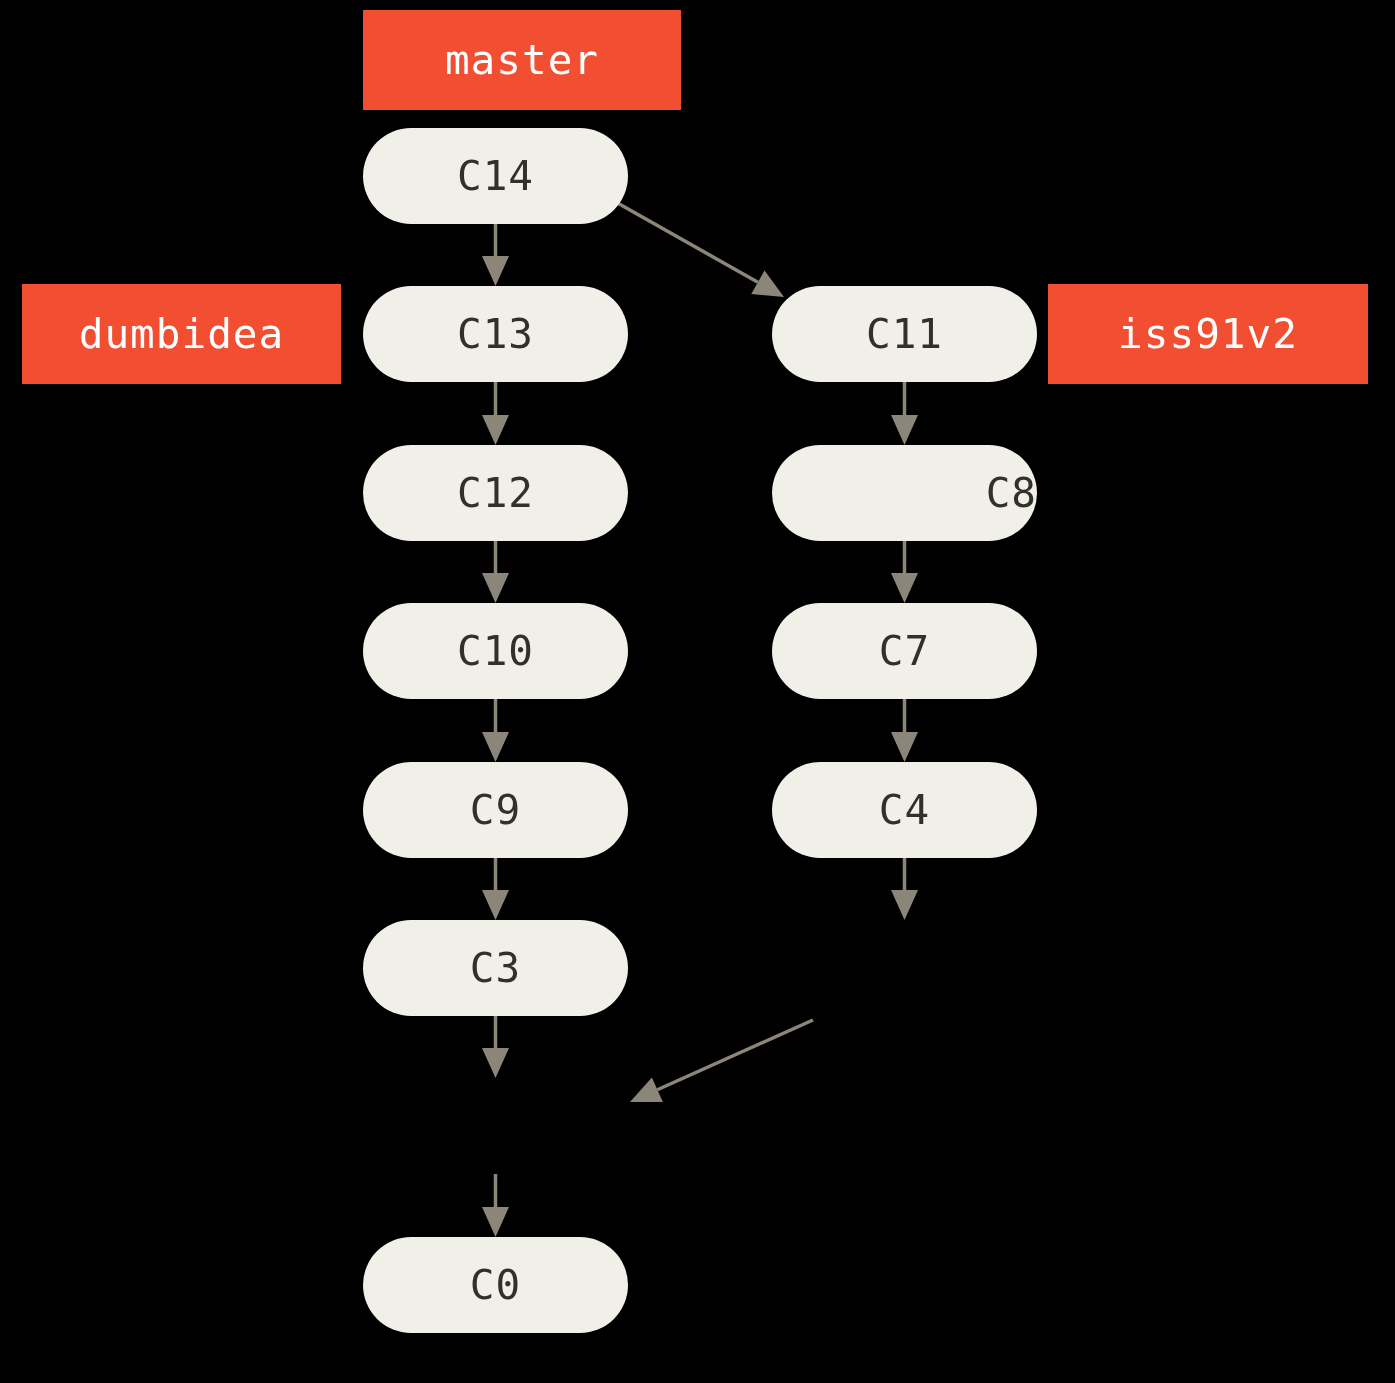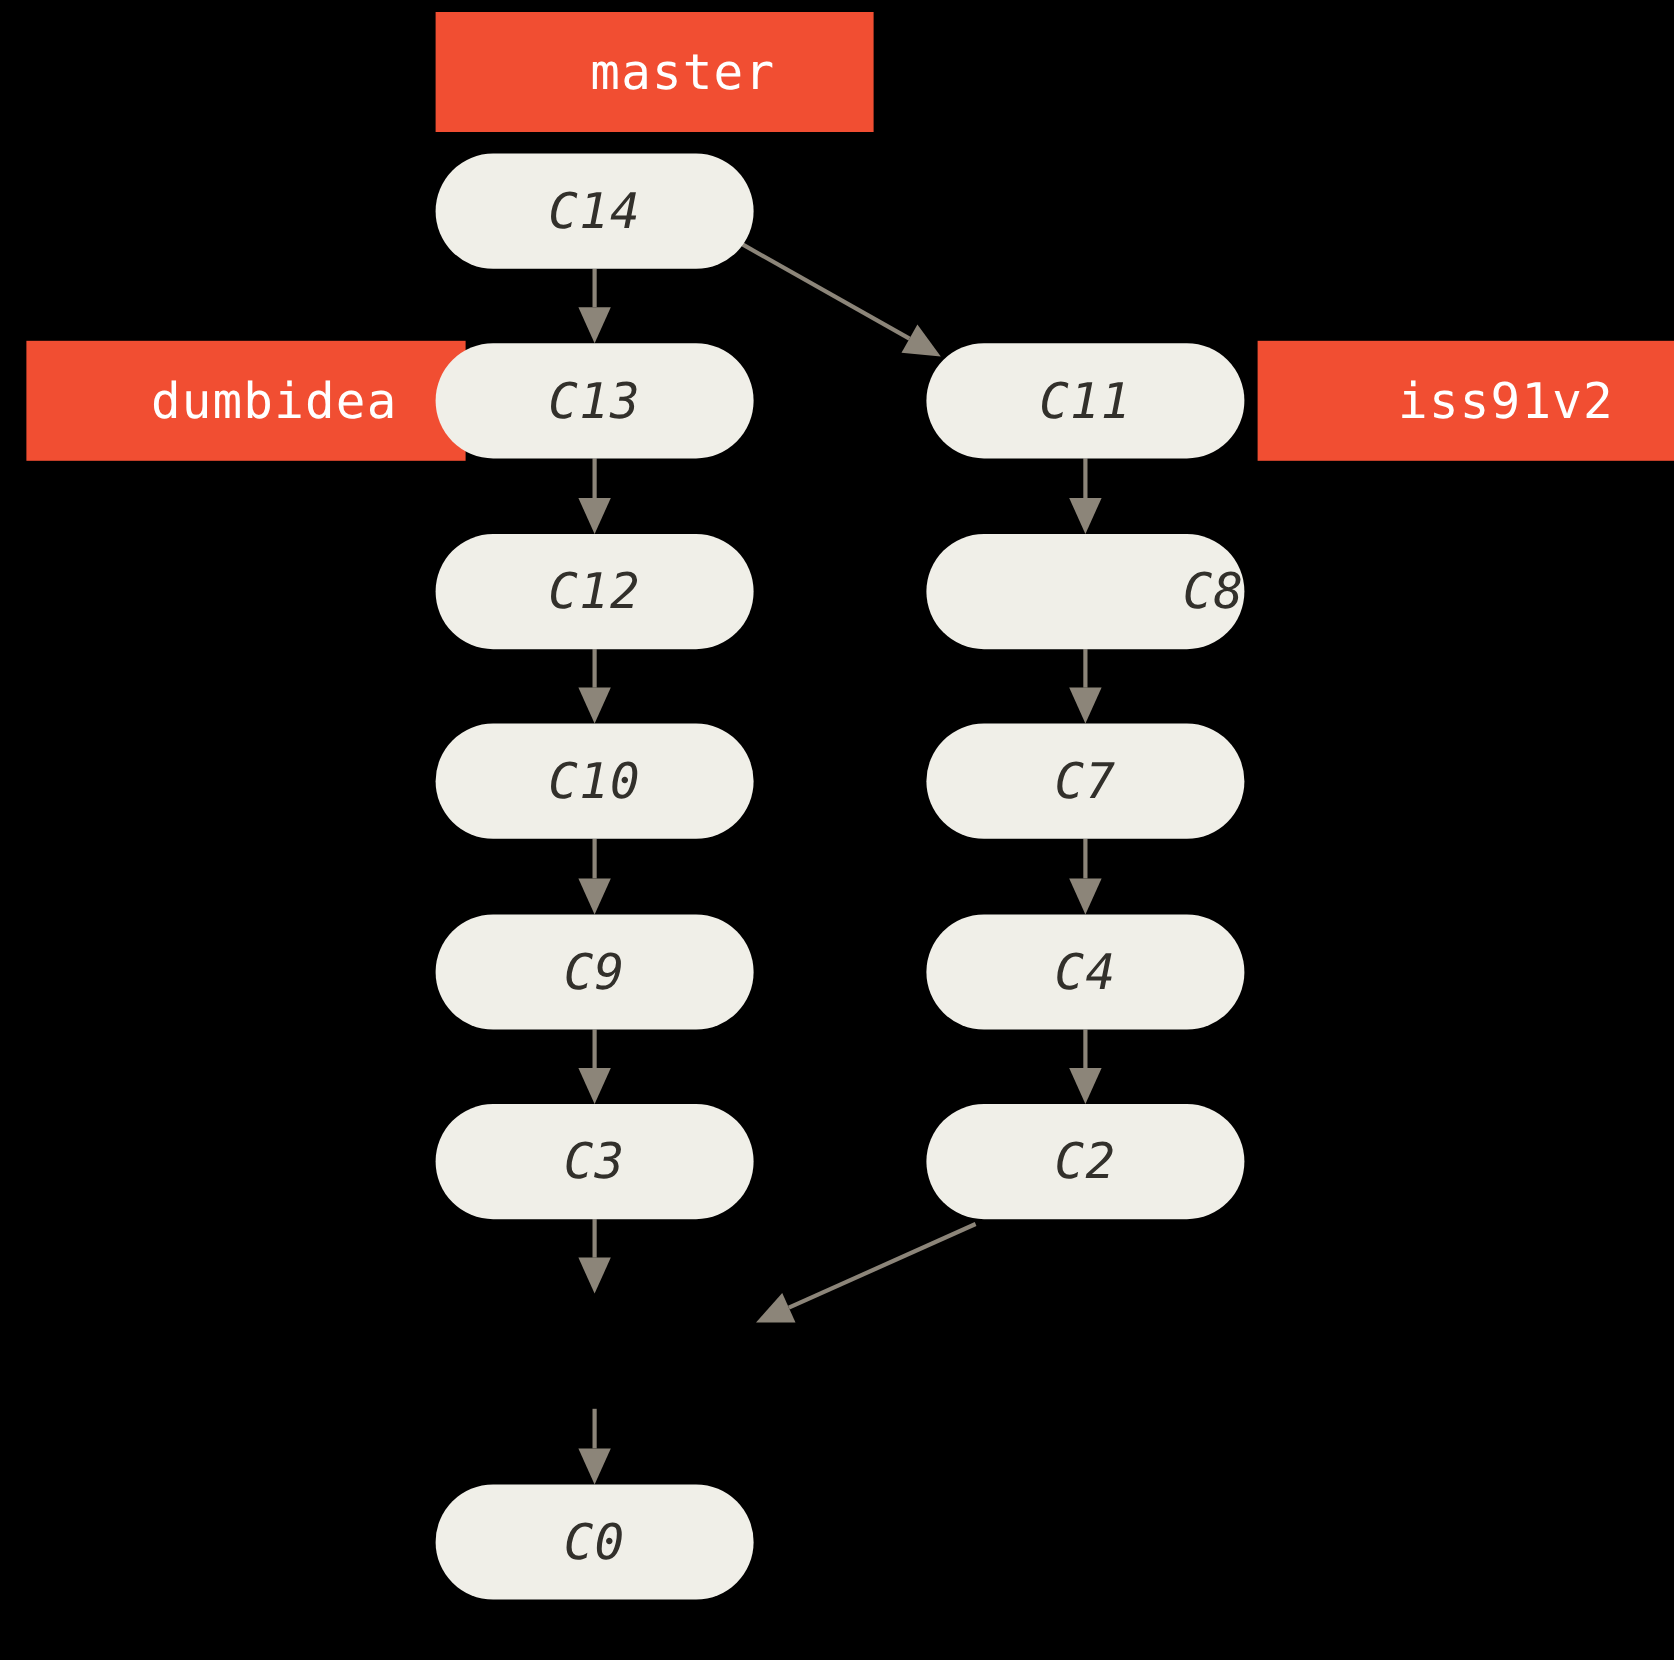--- a/index.html
+++ b/index.html
@@ -14,32 +14,30 @@
   .commit-node {
     position: absolute;
     background: #F0EFE8;
     border-radius: 48px;
     display: flex;
     align-items: center;
     justify-content: center;
     font-size: 41px;
     color: #32302B;
     letter-spacing: 1px;
-    font-style: italic;
   }
   .branch-label {
     position: absolute;
     background: #F14E32;
     display: flex;
     align-items: center;
     justify-content: center;
     font-size: 41px;
     color: #FFFFFF;
     letter-spacing: 1px;
-    padding-left: 47px;
   }
   #edges-layer {
     position: absolute;
     left: 0; top: 0;
     pointer-events: none;
   }
 </style>
 </head>
 <body>
 
@@ -133,16 +131,13 @@
     </div>
     <div class="commit-node" style="left: 772px; top: 445px; width: 265px; height: 96px; border-radius: 48px; background: rgb(240, 239, 232); color: rgb(50, 48, 43); justify-content: flex-end;">
       <span>C8</span>
     </div>
     <div class="commit-node" style="left: 772px; top: 603px; width: 265px; height: 96px; border-radius: 48px; background: rgb(240, 239, 232); color: rgb(50, 48, 43);">
       <span>C7</span>
     </div>
     <div class="commit-node" style="left: 772px; top: 762px; width: 265px; height: 96px; border-radius: 48px; background: rgb(240, 239, 232); color: rgb(50, 48, 43);">
       <span>C4</span>
     </div>
-    <div class="commit-node" style="left: 772px; top: 920px; width: 265px; height: 96px; border-radius: 48px; background: rgb(240, 239, 232); color: rgb(50, 48, 43);">
-      <span>C2</span>
-    </div>
   </div>
 
 </body></html>

